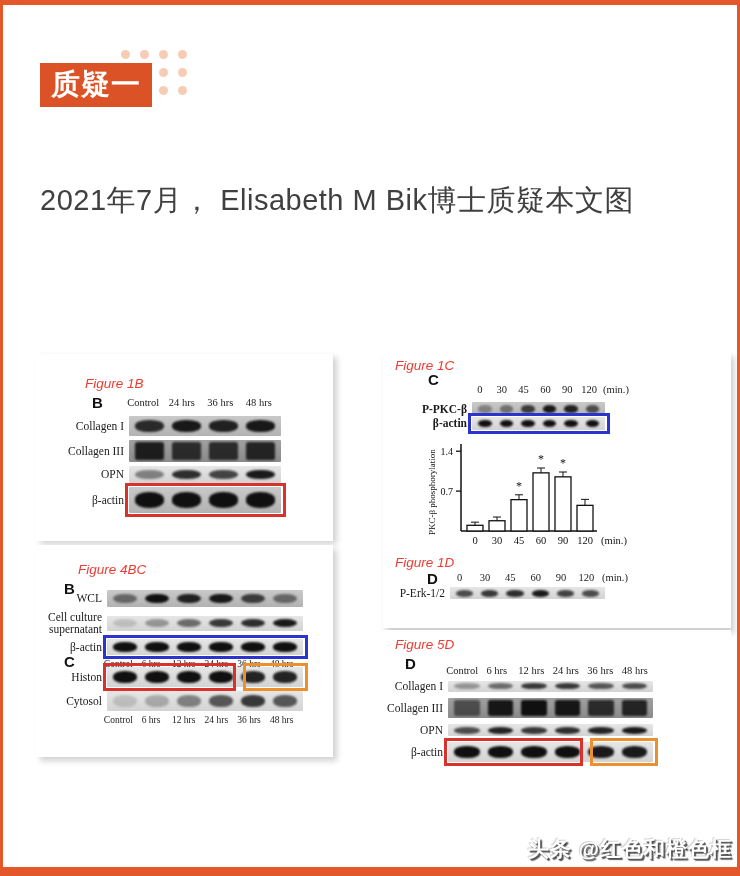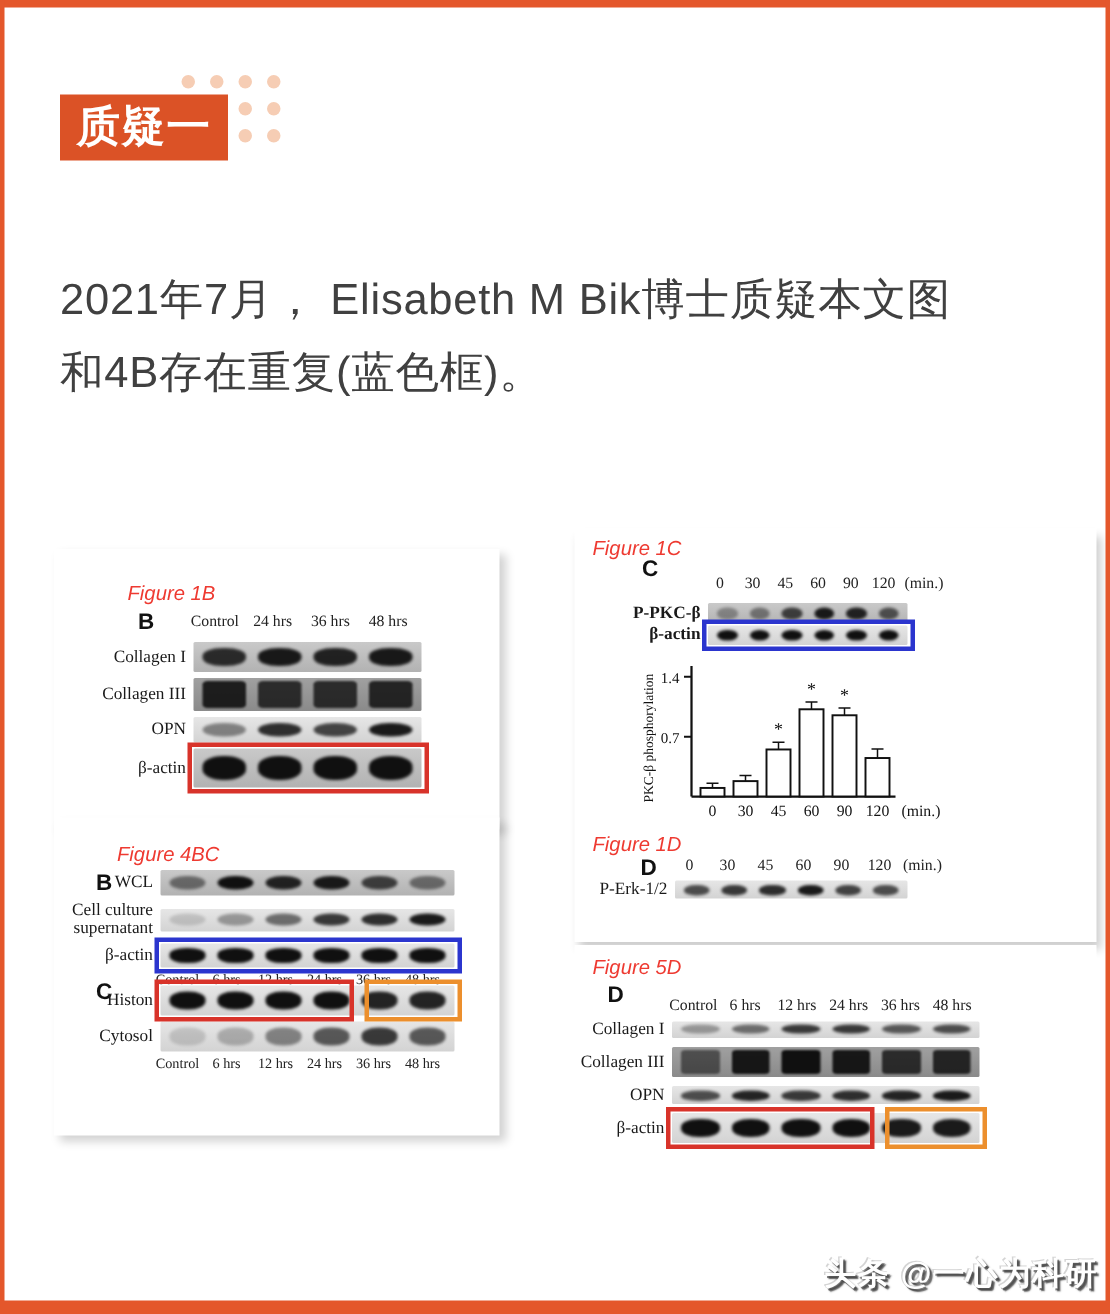--- a/index.html
+++ b/index.html
@@ -19,21 +19,21 @@
          display:flex;align-items:center;justify-content:center;z-index:2;}
   .badge span{color:#fff;font-size:29px;font-weight:bold;letter-spacing:1px;}
   
   .intro{position:absolute;left:40px;top:147px;width:672px;color:#404040;
          font-size:29px;line-height:49px;letter-spacing:0.5px;}
   .intro span{display:block;white-space:nowrap;}
   
   .composite{position:absolute;left:36px;top:350px;width:697px;height:428px;}
   .card{position:absolute;background:#fff;}
   .panel{font-family:"Liberation Serif","DejaVu Serif",serif;}
-  .p1b{left:0;top:16px;width:297px;height:187px;box-shadow:4px 3px 6px rgba(0,0,0,0.18);}
+  .p1b{left:0;top:4px;width:297px;height:187px;box-shadow:4px 3px 6px rgba(0,0,0,0.18);}
   .p4bc{left:0;top:195px;width:297px;height:212px;box-shadow:4px 4px 6px rgba(0,0,0,0.18);}
   .c1c1d{left:347px;top:2px;width:348px;height:276px;box-shadow:3px 5px 6px rgba(0,0,0,0.2);}
   .p5d{left:347px;top:280px;width:348px;height:146px;}
   .fig-label{position:absolute;color:#EE3A31;font-style:italic;font-weight:500;font-size:13.5px;
              font-family:"Liberation Sans",sans-serif;white-space:nowrap;}
   .letter{position:absolute;font-weight:bold;font-size:15px;color:#111;
           font-family:"Liberation Sans",sans-serif;}
   .hdr,.footer{position:absolute;display:flex;}
   .footer{position:relative;}
   .lane-h{flex:1;text-align:center;font-size:10.5px;color:#222;white-space:nowrap;}
@@ -63,21 +63,21 @@
   .p1b .hdr{left:88px;top:43px;width:154px;}
   .p1b .rows{left:2px;top:62px;}
   .p1b .blot-row{margin-bottom:4px;}
   .p4bc{--labelw:66px;--stripw:196px;}
   .p4bc .fig-label{left:42px;top:17px;}
   .p4bc .sec{position:absolute;left:0;width:100%;}
   .p4bc .sec-0{top:33px;}
   .p4bc .sec-1{top:110px;}
   .p4bc .letter{left:28px;top:2px;}
   .p4bc .sec-1 .letter{top:-2px;}
-  .p4bc .rows{position:relative;margin-top:2px;}
+  .p4bc .rows{position:relative;margin-top:12px;}
   .p4bc .blot-row{margin-bottom:4px;}
   .p4bc .footer{margin-left:66px;width:196px;margin-top:2px;}
   .p4bc .footer .lane-h{font-size:9.5px;}
   .p1c{position:absolute;inset:0;--labelw:84px;--stripw:133px;}
   .p1c .fig-label{left:12px;top:6px;}
   .p1c .letter{left:45px;top:19px;}
   .p1c .hdr{left:86px;top:32px;width:178px;}
   .p1c .rows{left:0;top:50px;font-weight:bold;}
   .p1c .blot-row{margin-bottom:1px;}
   .chart{position:absolute;left:42px;top:84px;width:265px;height:122px;}
@@ -122,21 +122,20 @@
       <span class="dot"></span>
       <span class="dot"></span>
       <span class="dot"></span>
     </div>
   <div class="badge">
     <span>质疑一</span>
   </div>
 
   <p class="intro">
     <span>2021年7月， Elisabeth M Bik博士质疑本文图</span>
-    <span>和4B存在重复(蓝色框)。</span>
   </p>
 
   <div class="composite">
     <div class="card panel p1b">
         <div class="fig-label">Figure 1B</div>
         <span class="letter">B</span>
         <div class="hdr">
           <span class="lane-h">Control</span>
           <span class="lane-h">24 hrs</span>
           <span class="lane-h">36 hrs</span>
@@ -459,14 +458,14 @@
                 <span class="band" style="opacity: 0.95;"></span>
               </div>
               <div class="hl hl-left hl-red"></div>
               <div class="hl hl-right hl-orange"></div>
             </div>
           </div>
         </div>
       </div>
   </div>
 
-  <div class="watermark">头条 @一心为科研</div>
+  <div class="watermark">头条 @红色和橙色框</div>
 </div>
 
 </body></html>

